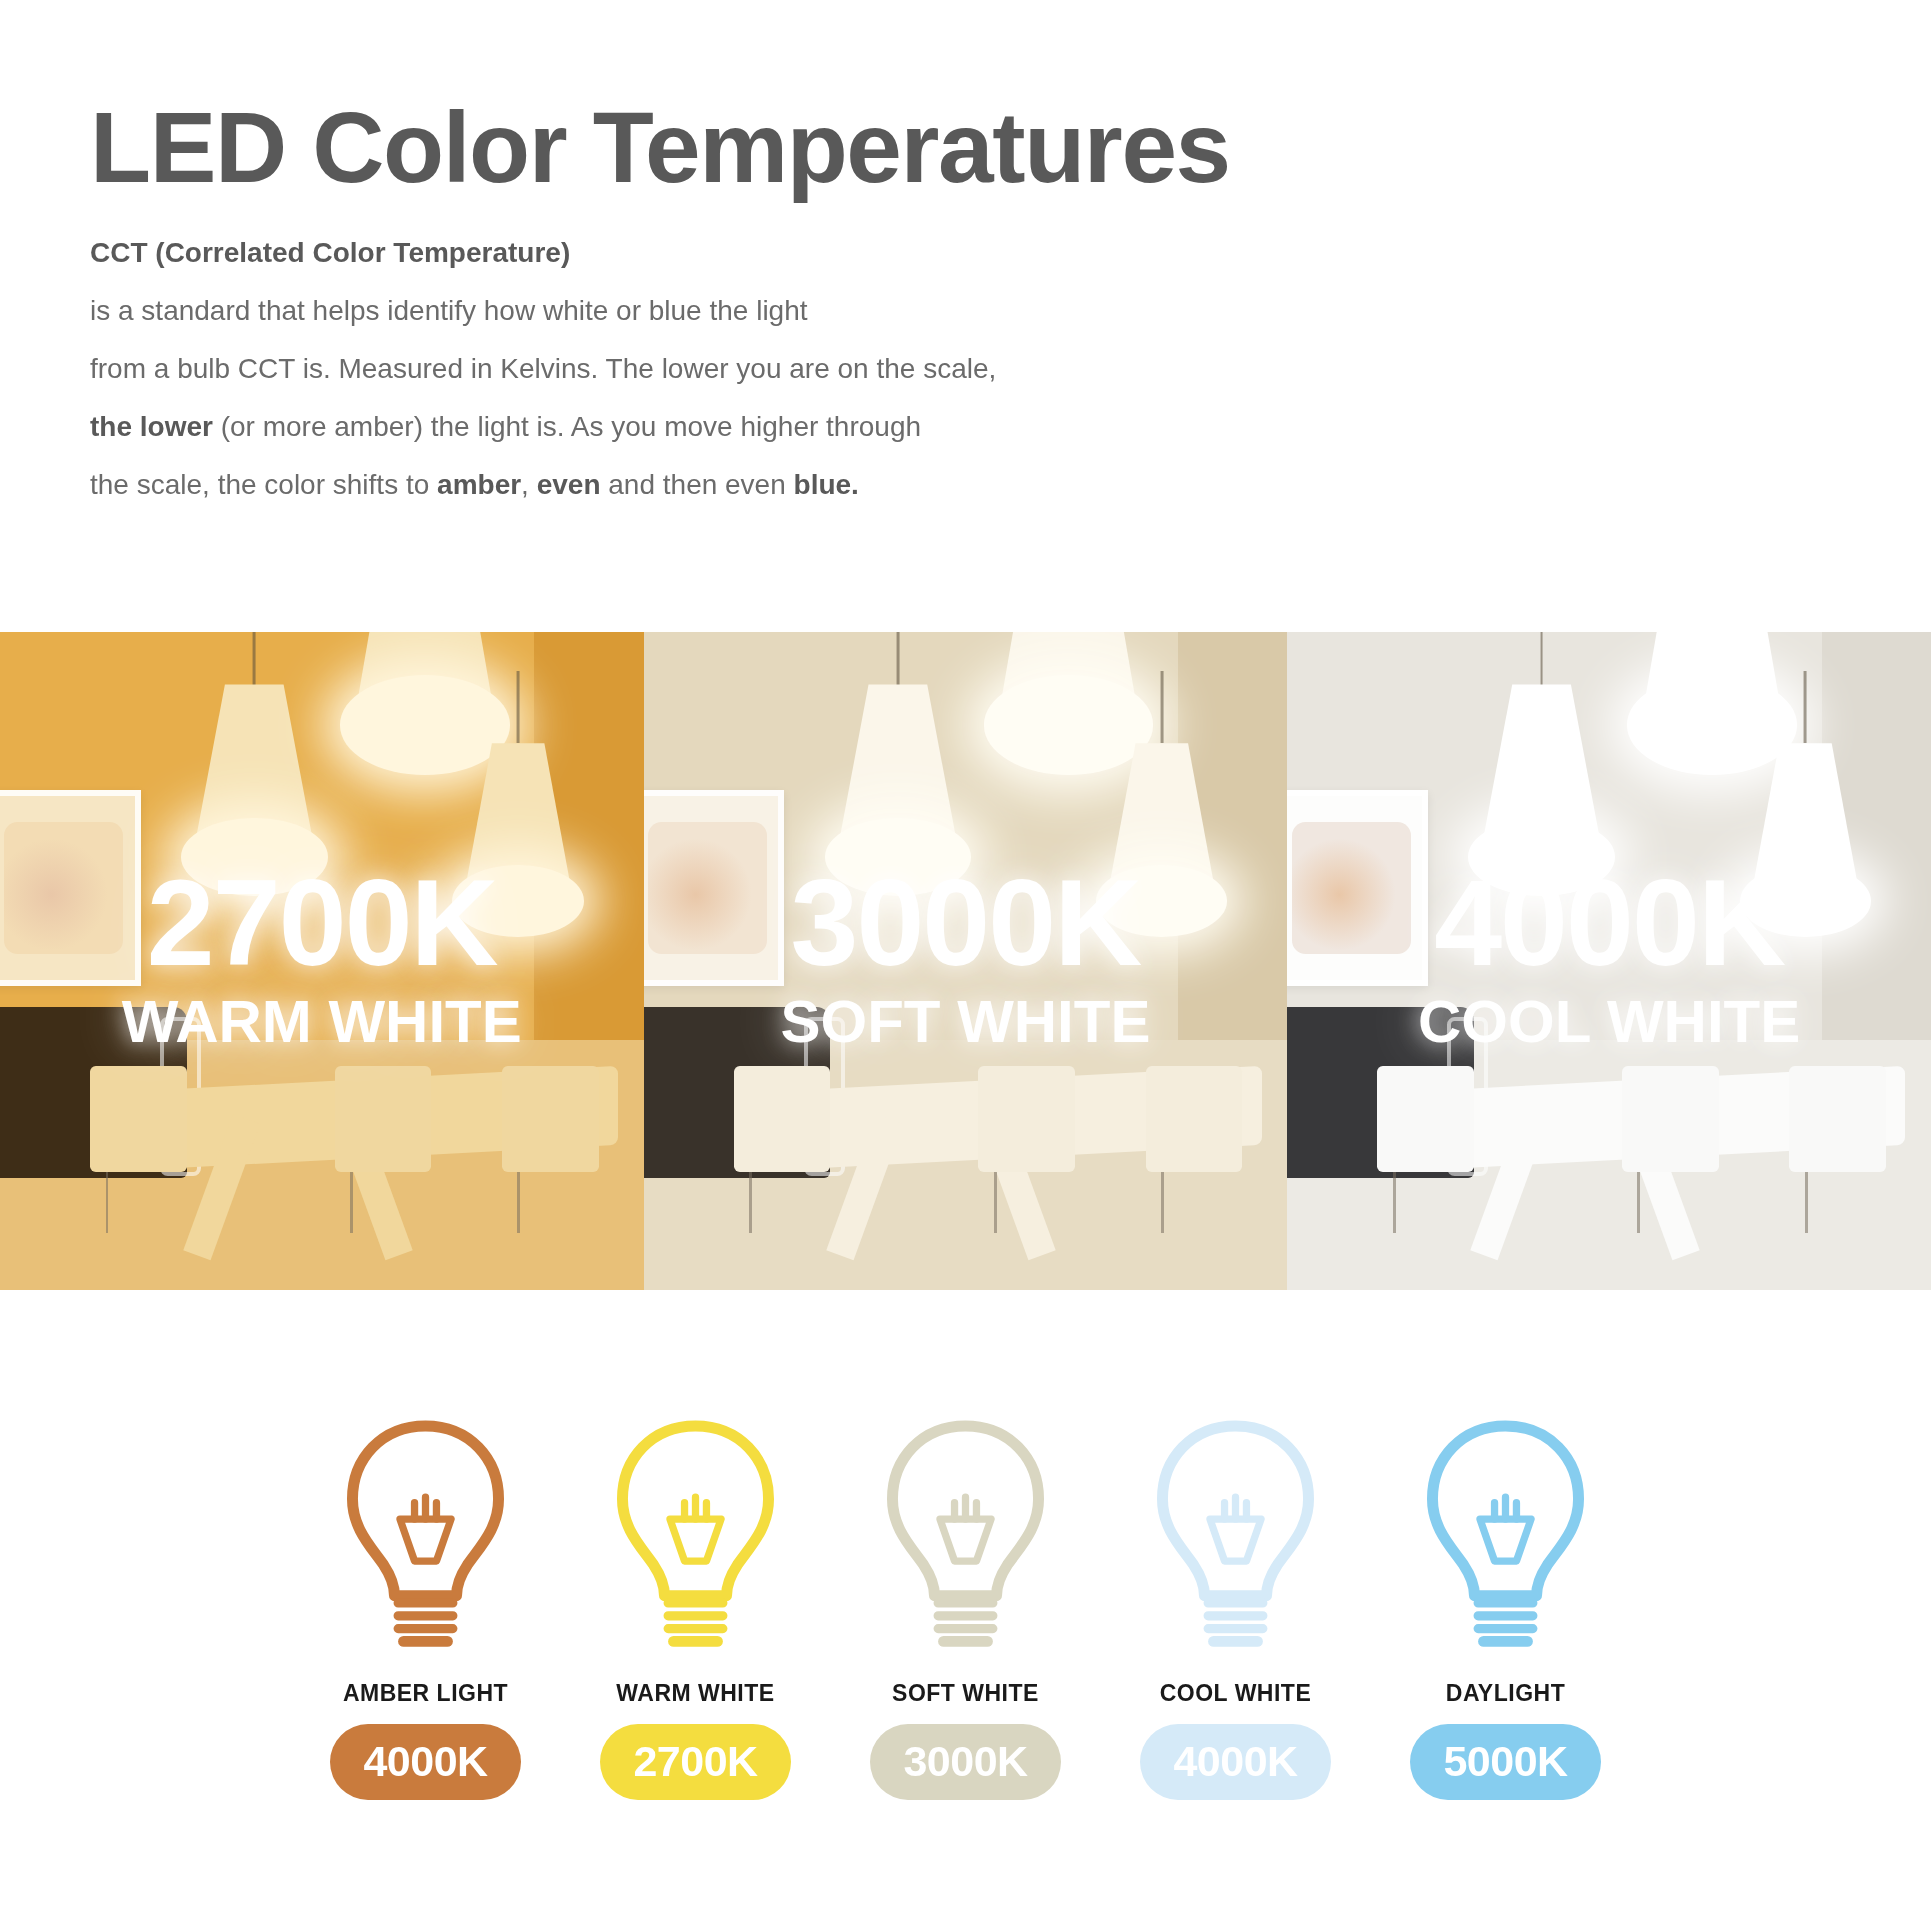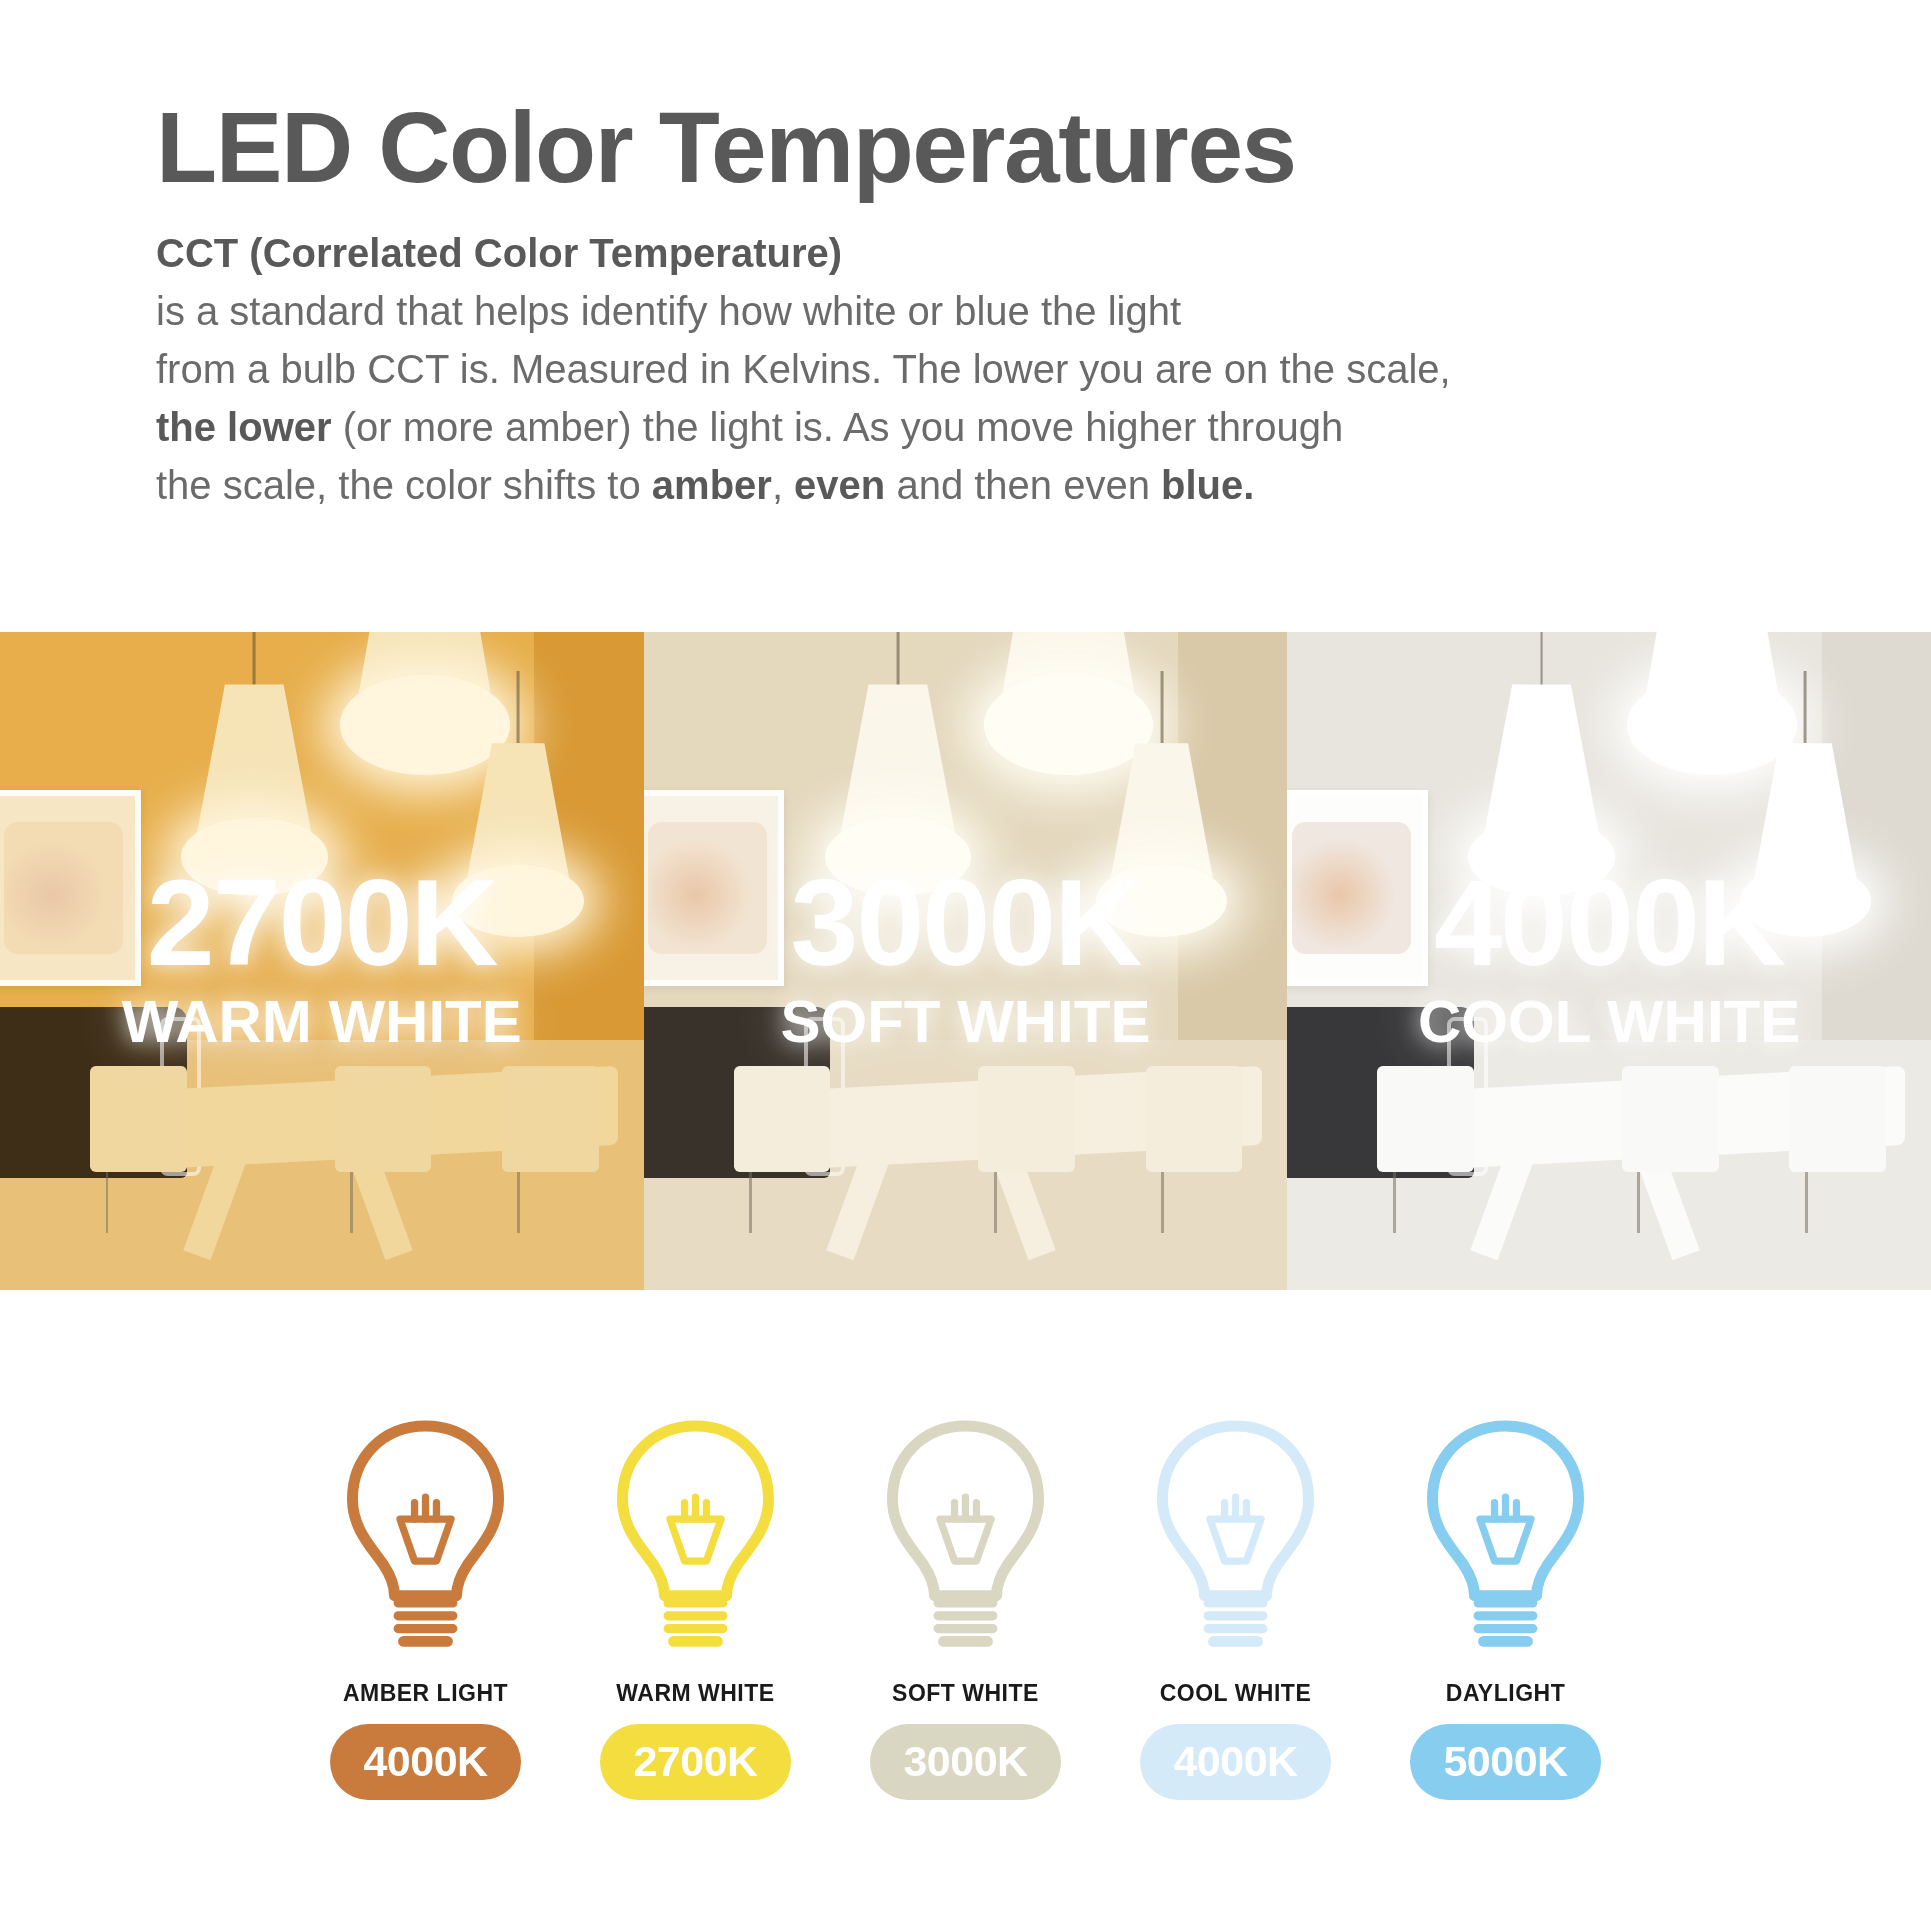--- a/index.html
+++ b/index.html
@@ -4,32 +4,32 @@
 <style>
   html,body{margin:0;padding:0;}
   body{
     width:1931px;height:1931px;
     background:#ffffff;
     font-family:"Liberation Sans", sans-serif;
     overflow:hidden;
     position:relative;
   }
   
-  #header{padding:97px 0 0 120px;margin-left:36px;}
+  #header{padding:97px 0 0 90px;}
   #page-title{
     font-size:100px;
     font-weight:bold;
     color:#595959;
     letter-spacing:-1.4px;
     line-height:1.0;
     margin:0 0 27px 0;
     white-space:nowrap;
   }
   #intro{
-    font-size:40px;
+    font-size:28px;
     line-height:58px;
     color:#6b6b6b;
     max-width:1583px;
     font-weight:300;
   }
   #intro .b{font-weight:bold;color:#595959;}
   #intro .line{display:block;white-space:nowrap;}
 
   
   #photo-strip{

